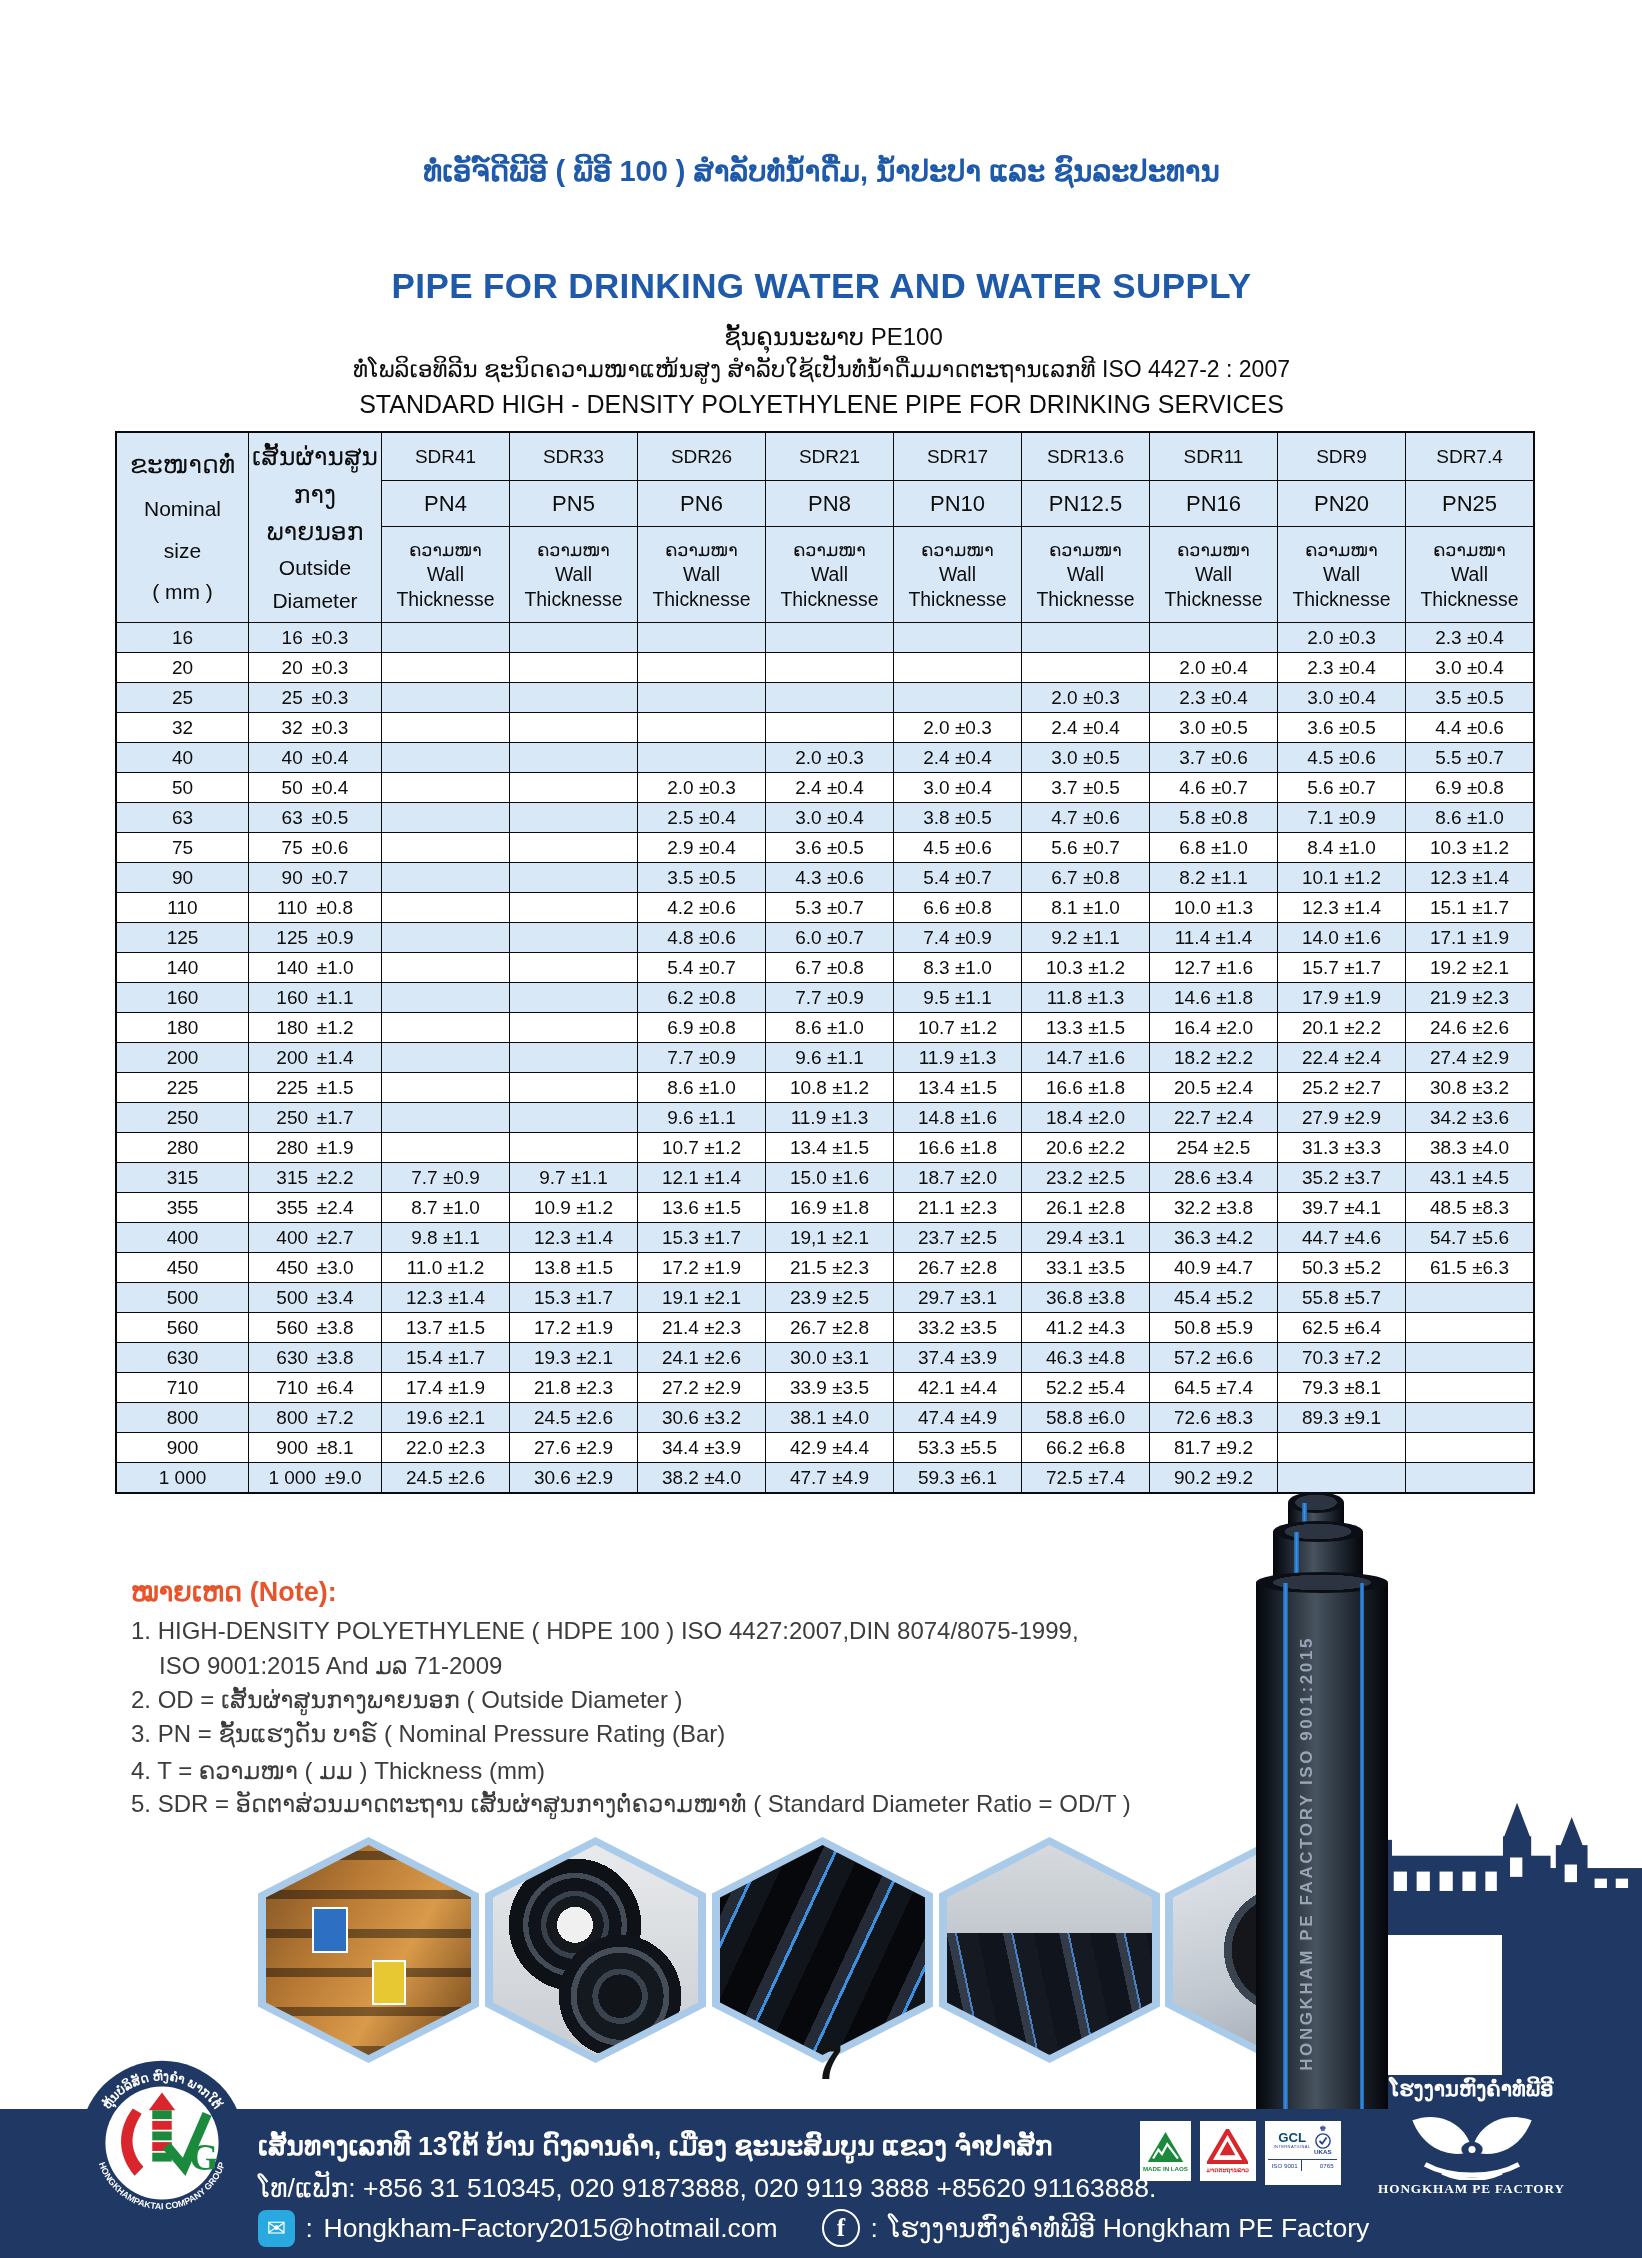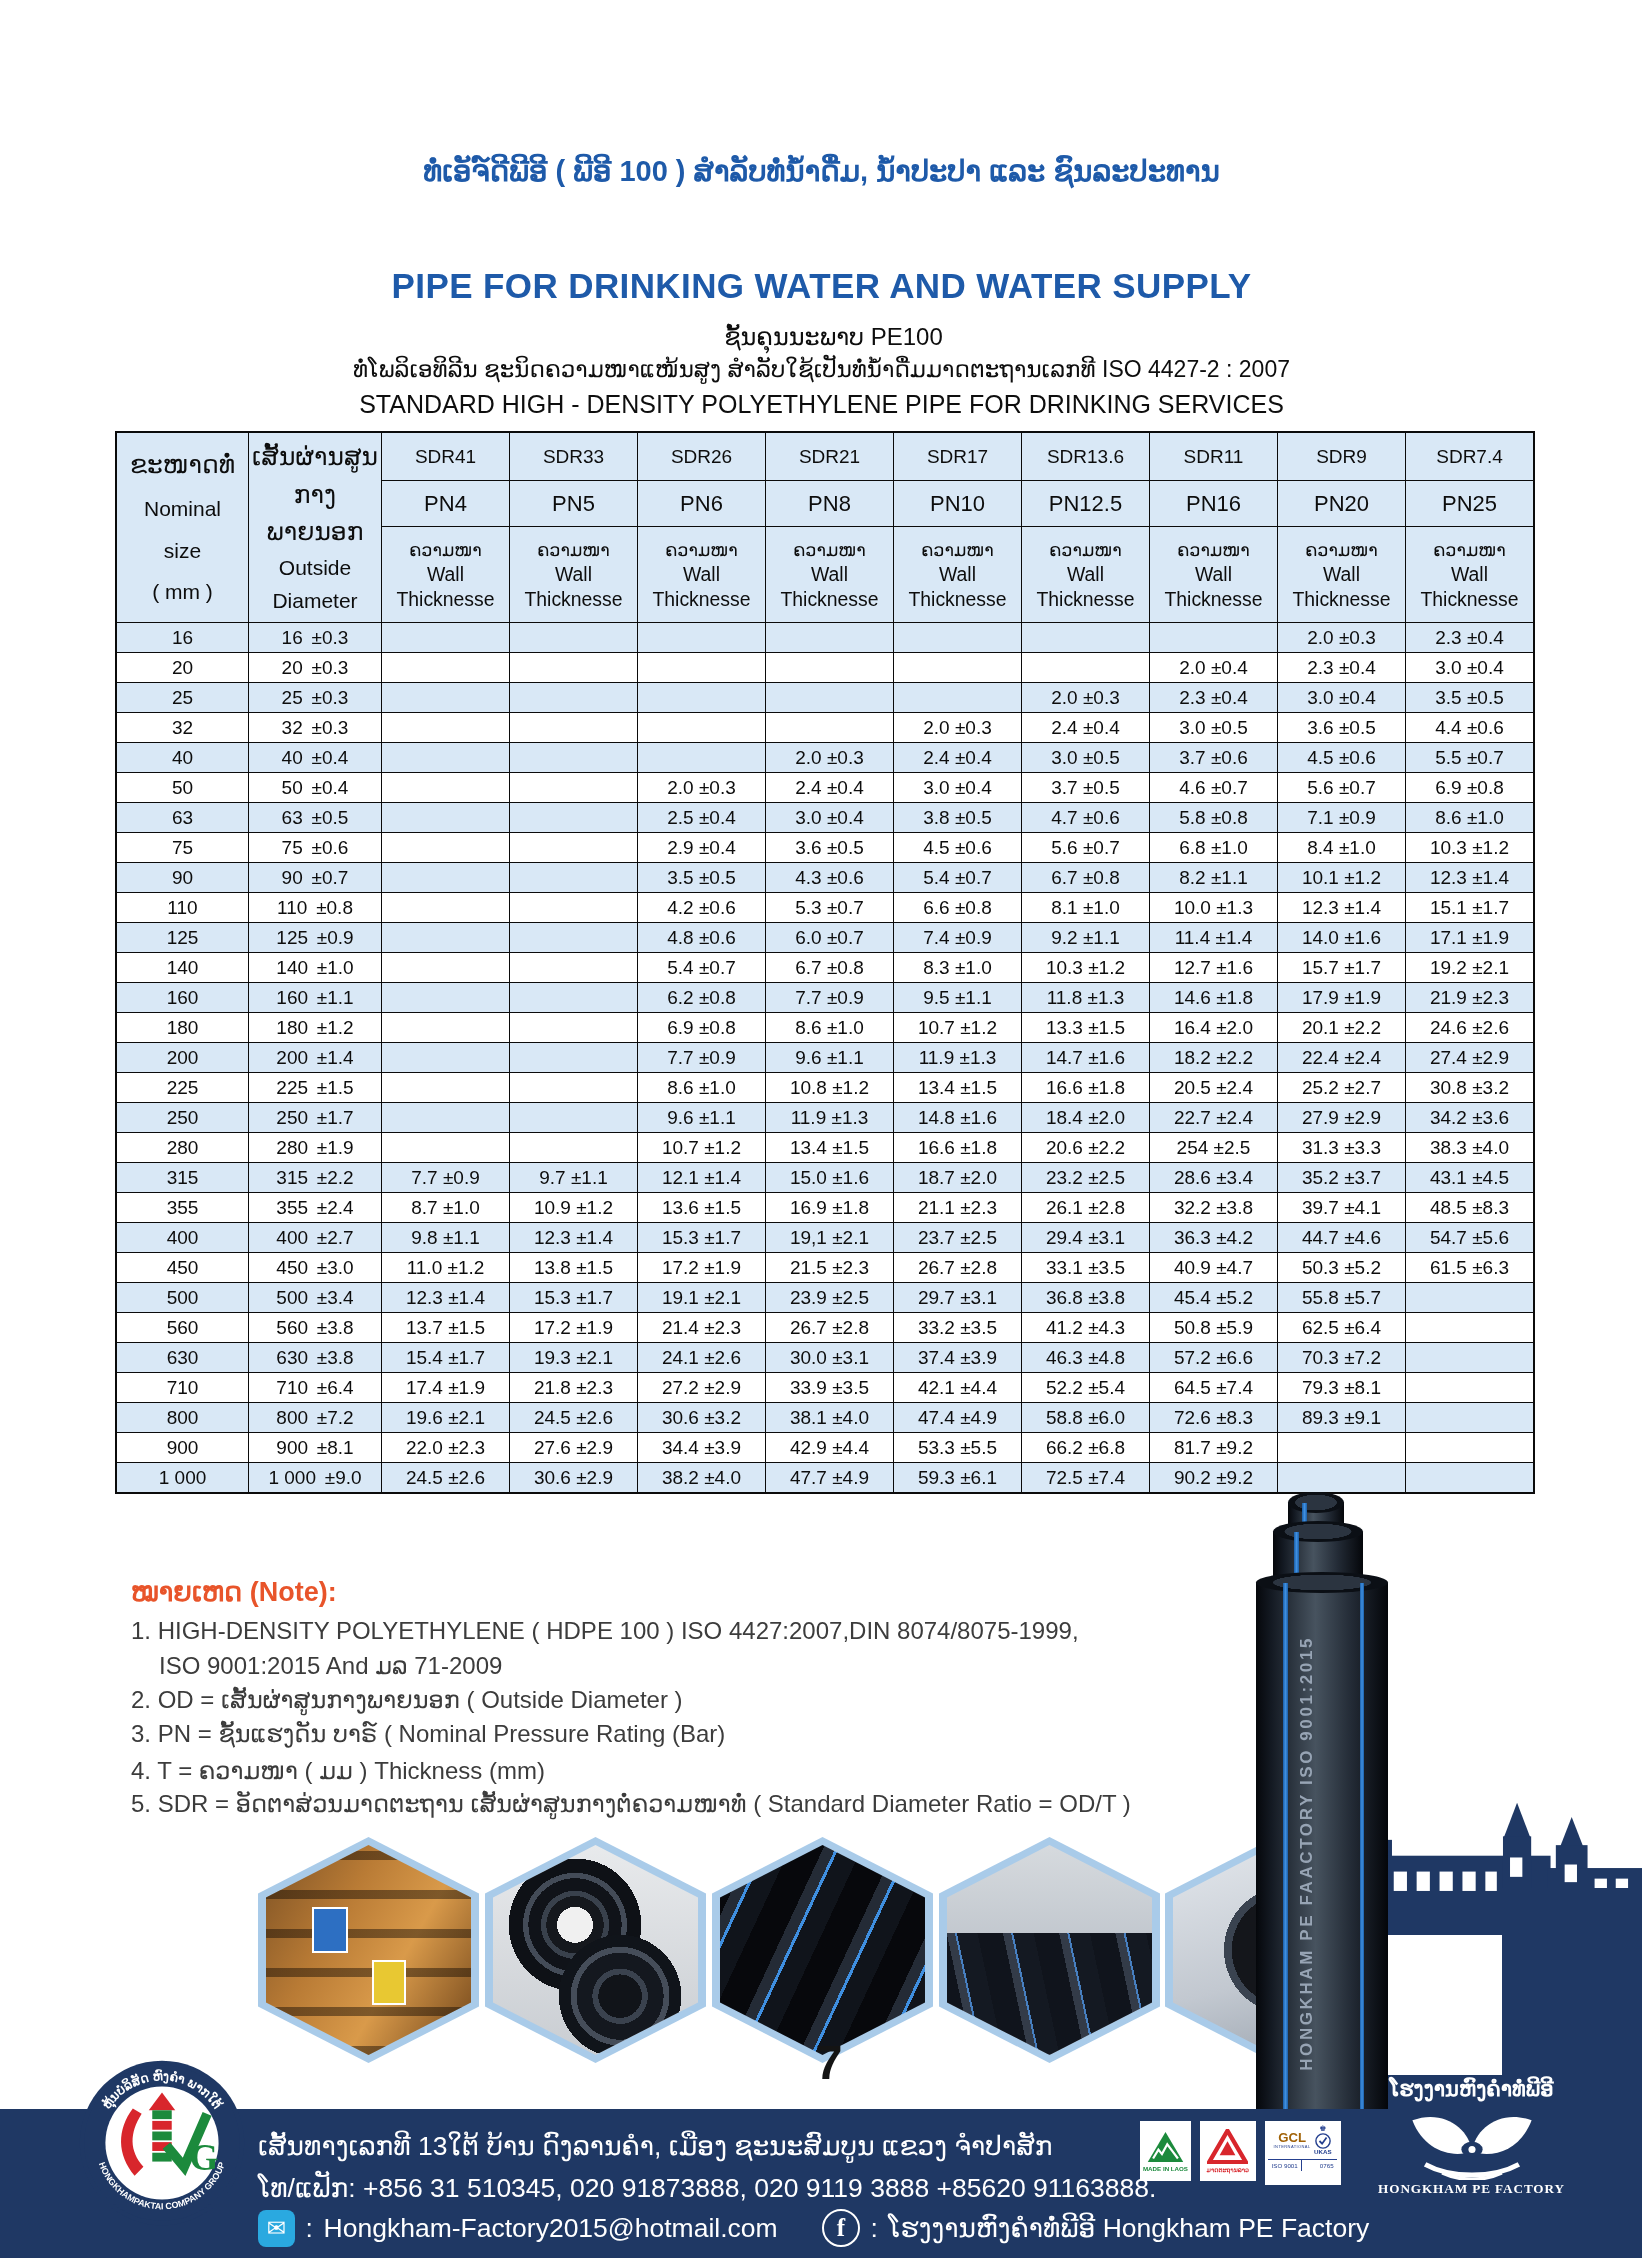--- a/index.html
+++ b/index.html
@@ -79,33 +79,33 @@
   .pipe-print{position:absolute;writing-mode:vertical-rl;transform:rotate(180deg);
       font-size:17px;font-weight:bold;letter-spacing:2.6px;color:#97a4b4;white-space:nowrap;}
 
   
   .footer-band{position:absolute;left:0;top:2109px;width:1643px;height:150px;background:#1f3864;}
   .right-col{position:absolute;left:1502px;top:1888px;width:140px;height:371px;background:#1f3864;}
   .right-mid{position:absolute;left:1339px;top:2075px;width:303px;height:184px;background:#1f3864;}
   .building{position:absolute;left:1295px;top:1787px;}
 
   .f-text{position:absolute;color:#ffffff;white-space:nowrap;}
-  .f-address{left:258px;top:2130px;font-size:26.5px;}
+  .f-address{left:258px;top:2130px;font-size:26.5px;font-weight:bold;}
   .f-phone{left:258px;top:2172px;font-size:26.5px;}
   .f-contact{position:absolute;left:258px;top:2209px;display:flex;align-items:center;gap:10.6px;color:#fff;font-size:26.5px;white-space:nowrap;}
   .mail-ic{width:37px;height:37px;border-radius:8px;background:#2aa9e0;color:#fff;display:flex;align-items:center;justify-content:center;font-size:23px;}
   .fb-ic{width:34px;height:34px;border-radius:50%;border:2.6px solid #fff;display:flex;align-items:center;justify-content:center;
          font-size:25px;font-weight:bold;font-family:"Liberation Serif",serif;color:#fff;}
   .certs{position:absolute;left:1140px;top:2121px;display:flex;gap:8.8px;align-items:flex-start;}
   .cert{background:#ffffff;height:60px;display:flex;flex-direction:column;align-items:center;justify-content:center;gap:1.8px;}
   .cert1{width:51px;} .cert2{width:56px;} .cert3{width:76px;justify-content:flex-start;padding-top:3.5px;}
   .cert-cap{font-size:6.2px;font-weight:bold;}
   .c-green{color:#1c8a3c;} .c-red{color:#d8262c;}
   .gcl-top{display:flex;align-items:center;gap:3.5px;}
-  .gcl-word{font-size:13.2px;font-weight:bold;color:#a16207;line-height:1;}
+  .gcl-word{font-size:13.2px;font-weight:bold;color:#0c4a6e;line-height:1;}
   .gcl-sub{font-size:4px;color:#25408f;letter-spacing:0.4px;}
   .ukas{display:flex;flex-direction:column;align-items:center;line-height:1;}
   .ukas .crown{font-size:8px;color:#25408f;}
   .ukas .word{font-size:6.2px;font-weight:bold;color:#25408f;}
   .gcl-bot{display:flex;border-top:0.9px solid #25408f;margin-top:2.6px;width:69px;justify-content:space-between;}
   .gcl-bot span{font-size:6.2px;color:#25408f;padding:1.8px 3.5px;}
   .gcl-bot span:first-child{border-right:0.9px solid #25408f;}
 
   .brand{position:absolute;left:1339px;width:265px;text-align:center;color:#fff;}
   .brand-lao{top:2077px;font-size:21px;font-weight:bold;}

